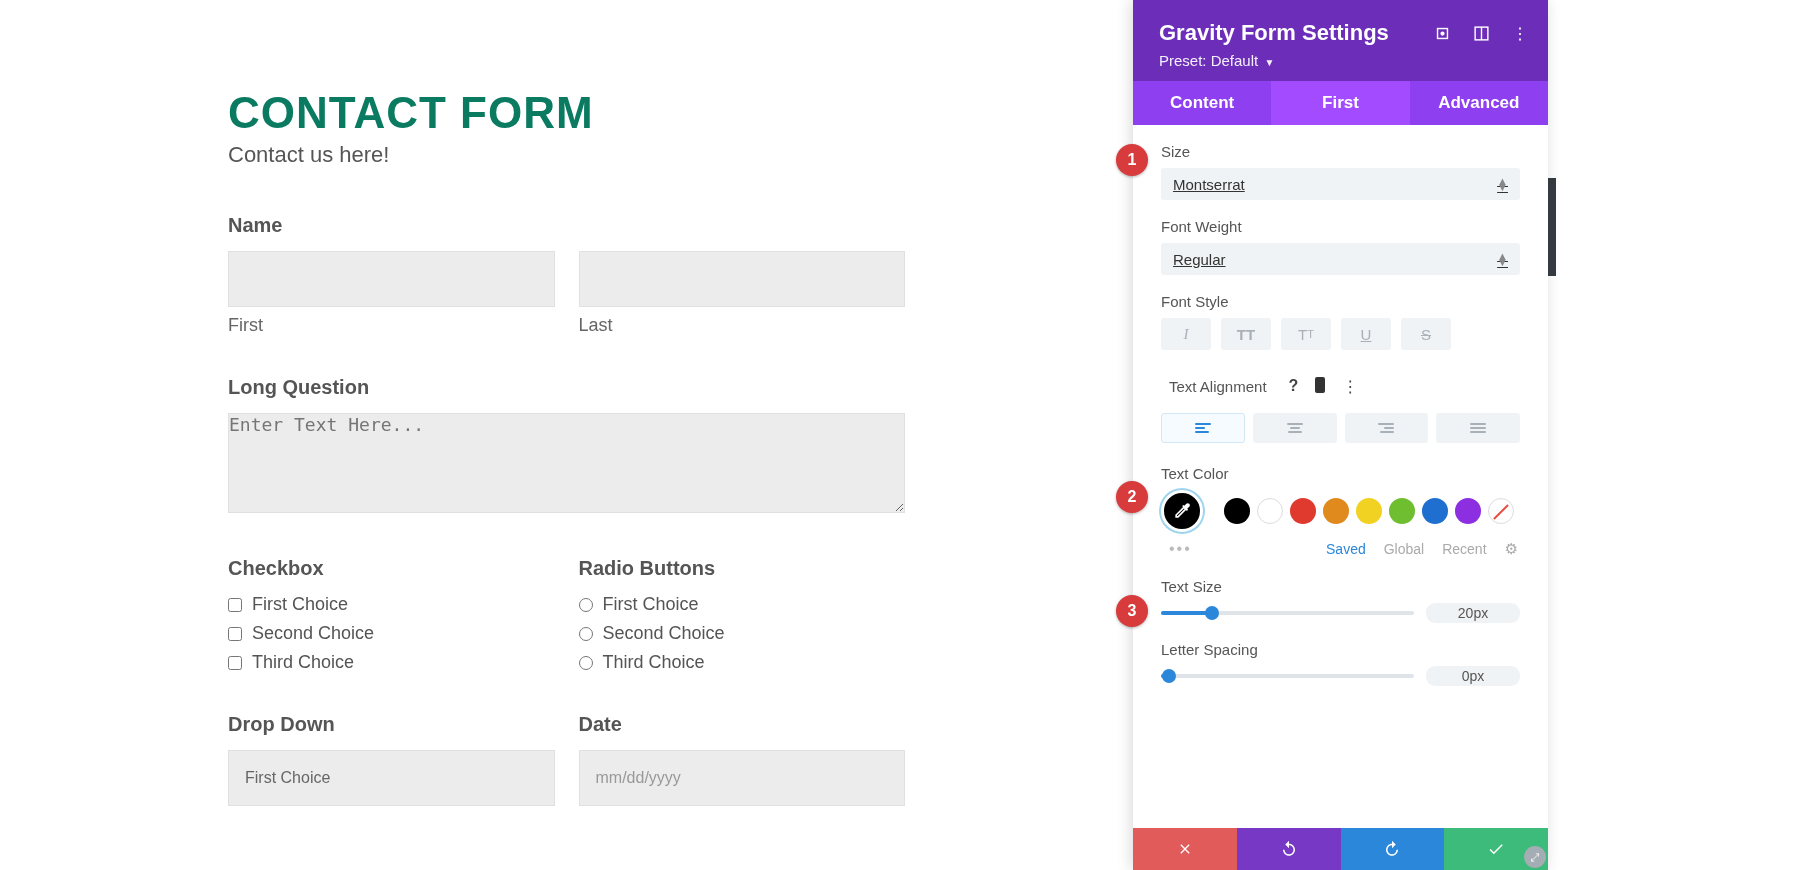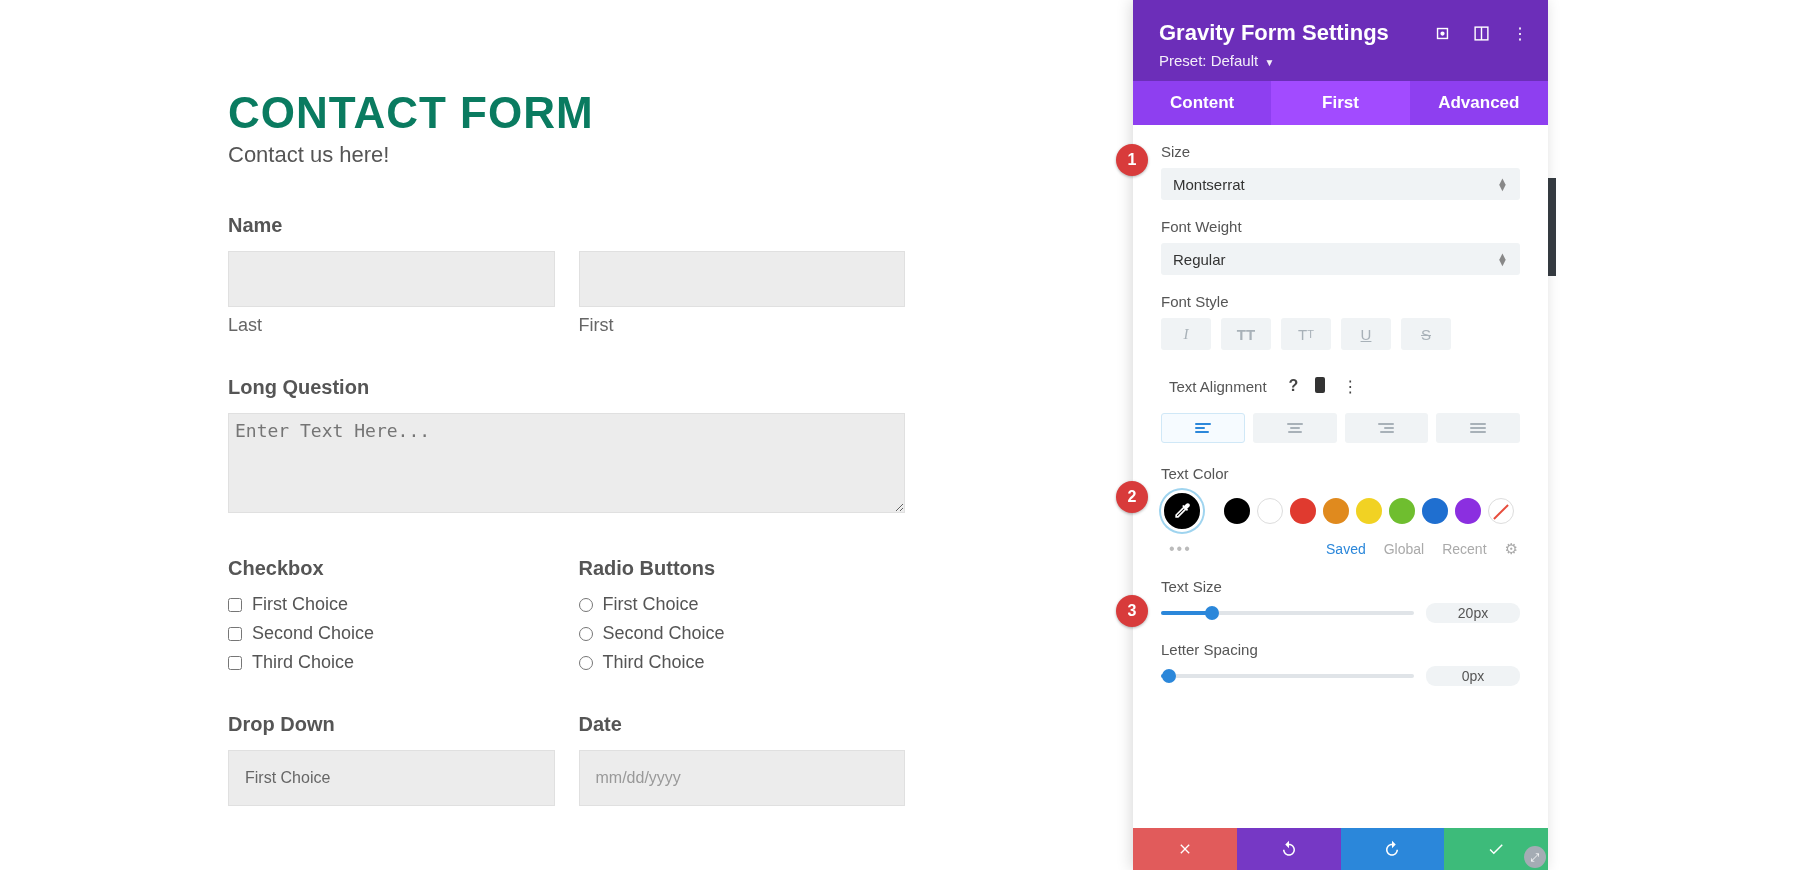--- a/index.html
+++ b/index.html
@@ -7,21 +7,21 @@
 
 .main-canvas { position: absolute; left: 0; top: 0; width: 1133px; height: 870px; padding: 88px 228px 0 228px; color: #444; }
 .form-title { font-size: 44px; font-weight: 800; color: #0a7b60; letter-spacing: 1px; margin-bottom: 4px; }
 .form-subtitle { font-size: 22px; color: #555; margin-bottom: 46px; }
 
 .field-label { font-size: 20px; font-weight: 700; color: #555; margin-bottom: 14px; }
 .two-col { display: flex; gap: 24px; }
 .col { flex: 1; }
 .text-input { width: 100%; height: 56px; background: #ececec; border: 1px solid #e0e0e0; padding: 0 16px; font-size: 16px; }
 .sub-label { font-size: 18px; color: #666; margin-top: 8px; margin-bottom: 40px; }
-.textarea { width: 100%; min-height: 100px; background: #ececec; border: 1px solid #e0e0e0; padding: 6px; font-size: 18px; color: #666; resize: vertical; margin-bottom: 40px; }
+.textarea { width: 100%; min-height: 100px; background: #ececec; border: 1px solid #e0e0e0; padding: 0; font-size: 18px; color: #666; resize: vertical; margin-bottom: 40px; }
 
 .choice-row { display: flex; align-items: center; gap: 10px; font-size: 18px; color: #555; margin-bottom: 8px; }
 .choice-row input { width: 14px; height: 14px; }
 .choices-section { margin-bottom: 40px; }
 
 .select-box { width: 100%; height: 56px; background: #ececec; border: 1px solid #e0e0e0; padding: 0 16px; font-size: 16px; color: #666; display: flex; align-items: center; justify-content: space-between; }
 .date-box { width: 100%; height: 56px; background: #ececec; border: 1px solid #e0e0e0; padding: 0 16px; font-size: 16px; color: #999; display: flex; align-items: center; }
 
 
 .settings-panel { position: absolute; right: 252px; top: 0; width: 415px; height: 870px; background: #fff; box-shadow: -2px 0 14px rgba(0,0,0,0.15); display: flex; flex-direction: column; z-index: 10; }
@@ -31,21 +31,21 @@
 .panel-icons { display: flex; gap: 22px; align-items: center; }
 .panel-preset { font-size: 15px; margin-top: 6px; opacity: 0.92; }
 .panel-preset .caret { font-size: 10px; margin-left: 2px; }
 
 .tabs { display: flex; background: #8e3ff0; }
 .tab { flex: 1; text-align: center; padding: 12px 0; font-size: 17px; color: #fff; font-weight: 600; cursor: pointer; }
 .tab.active { background: #a24bff; }
 
 .panel-body { flex: 1; overflow-y: auto; padding: 16px 28px 0 28px; position: relative; }
 .group-label { font-size: 15px; color: #555; margin-bottom: 8px; margin-top: 2px; }
-.select-control { width: 100%; height: 32px; background: #f0f3f5; border: none; border-radius: 3px; padding: 0 12px; font-size: 15px; color: #333; display: flex; align-items: center; justify-content: space-between; margin-bottom: 18px; }
+.select-control { width: 100%; height: 32px; background: #f0f3f5; border: none; border-radius: 3px; padding: 0 12px; font-size: 15px; color: #333; display: flex; align-items: center; justify-content: space-between; margin-bottom: 18px; text-decoration: underline; }
 .updown { color: #888; font-size: 11px; line-height: 6px; }
 
 .style-btns { display: flex; gap: 10px; margin-bottom: 20px; }
 .style-btn { width: 50px; height: 32px; background: #f0f3f5; border-radius: 3px; display: flex; align-items: center; justify-content: center; color: #a8b1b8; font-size: 15px; cursor: pointer; font-style: italic; font-family: Georgia, serif; }
 .style-btn.tt1 { font-style: normal; font-family: inherit; font-weight: 600; }
 .style-btn.tt2 { font-style: normal; font-family: inherit; }
 .style-btn.u { text-decoration: underline; font-style: normal; font-family: inherit; }
 .style-btn.s { text-decoration: line-through; font-style: normal; font-family: inherit; }
 
 .label-row { display: flex; align-items: center; gap: 14px; margin-bottom: 10px; }
@@ -97,25 +97,25 @@
 <body>
 
 <div class="main-canvas">
   <div class="form-title">CONTACT FORM</div>
   <div class="form-subtitle">Contact us here!</div>
 
   <div class="field-label">Name</div>
   <div class="two-col">
     <div class="col">
       <input type="text" class="text-input" style="">
-      <div class="sub-label">Last</div>
+      <div class="sub-label">First</div>
     </div>
     <div class="col">
       <input type="text" class="text-input" style="">
-      <div class="sub-label">First</div>
+      <div class="sub-label">Last</div>
     </div>
   </div>
 
   <div class="field-label">Long Question</div>
   <textarea class="textarea" placeholder="Enter Text Here..." style=""></textarea>
 
   <div class="two-col">
     <div class="col">
       <div class="field-label">Checkbox</div>
       <div class="choices-section">

